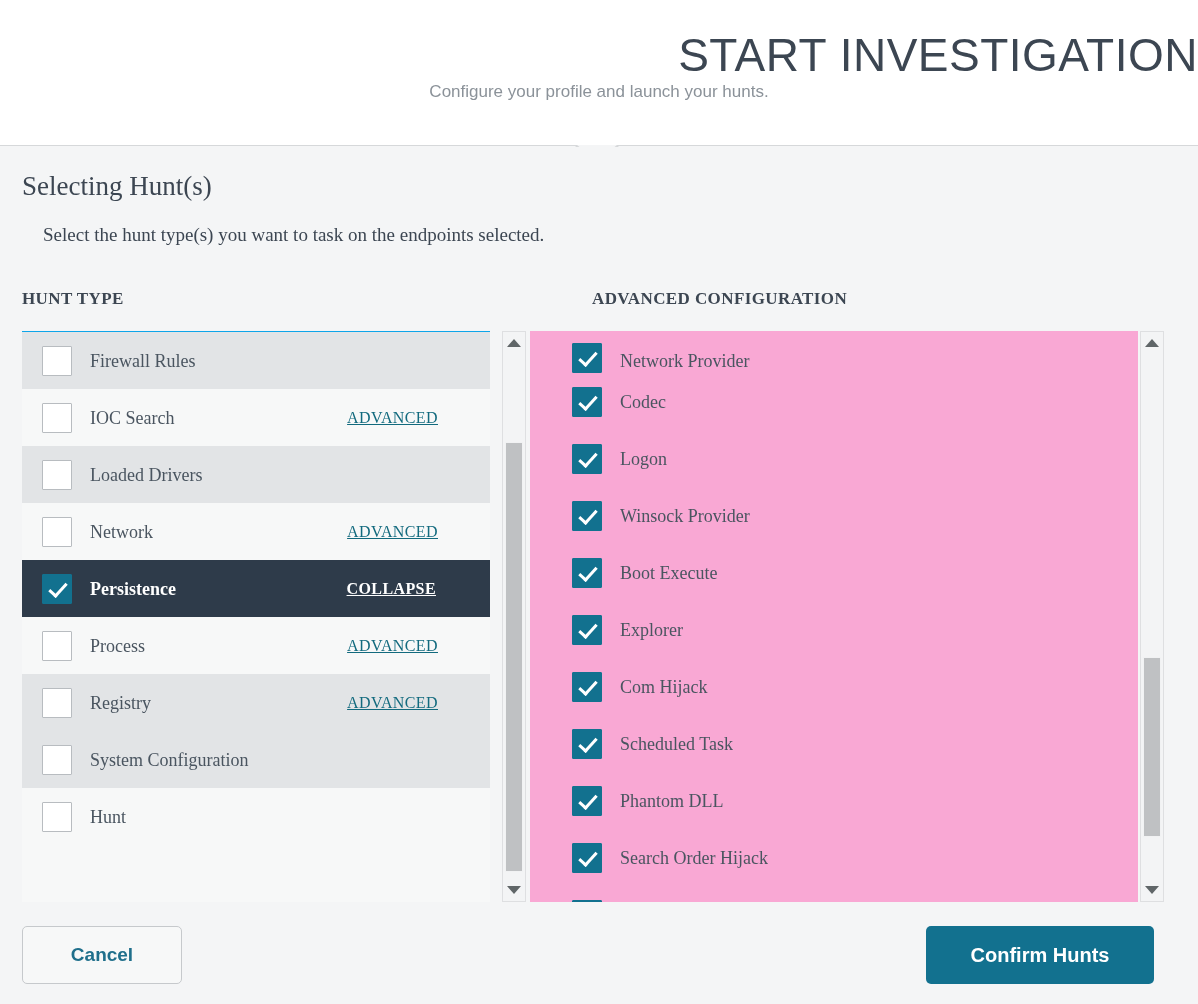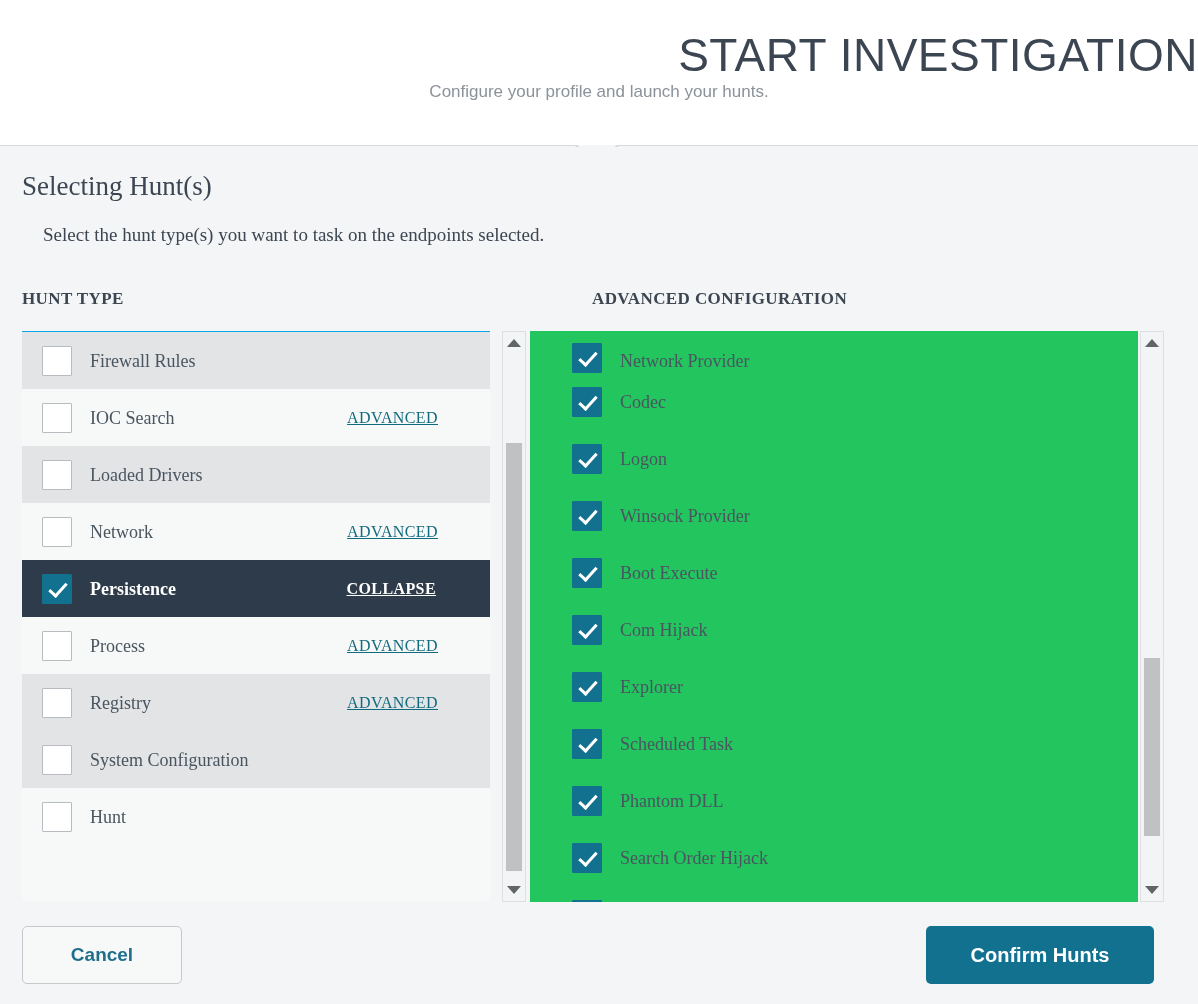--- a/index.html
+++ b/index.html
@@ -219,21 +219,21 @@
   }
   #sbar-left  { top: 184px; left: 502px; height: 571px; }
   #sbar-right { top: 184px; left: 1140px; height: 571px; }
 
   
   .adv-panel {
     position: absolute;
     top: 184px; left: 530px;
     width: 608px;
     height: 571px;
-    background: #22c55e;
+    background: #f9a8d4;
     overflow: hidden;
   }
   .adv-row {
     display: flex;
     align-items: center;
     height: 57px;
     padding-left: 42px;
   }
   .adv-row:first-child { height: 42px; align-items: flex-end; }
   .adv-label {
@@ -368,25 +368,25 @@
         <div class="adv-row">
           <div class="cbox checked"></div>
           <span class="adv-label">Winsock Provider</span>
         </div>
         <div class="adv-row">
           <div class="cbox checked"></div>
           <span class="adv-label">Boot Execute</span>
         </div>
         <div class="adv-row">
           <div class="cbox checked"></div>
+          <span class="adv-label">Explorer</span>
+        </div>
+        <div class="adv-row">
+          <div class="cbox checked"></div>
           <span class="adv-label">Com Hijack</span>
-        </div>
-        <div class="adv-row">
-          <div class="cbox checked"></div>
-          <span class="adv-label">Explorer</span>
         </div>
         <div class="adv-row">
           <div class="cbox checked"></div>
           <span class="adv-label">Scheduled Task</span>
         </div>
         <div class="adv-row">
           <div class="cbox checked"></div>
           <span class="adv-label">Phantom DLL</span>
         </div>
         <div class="adv-row">

